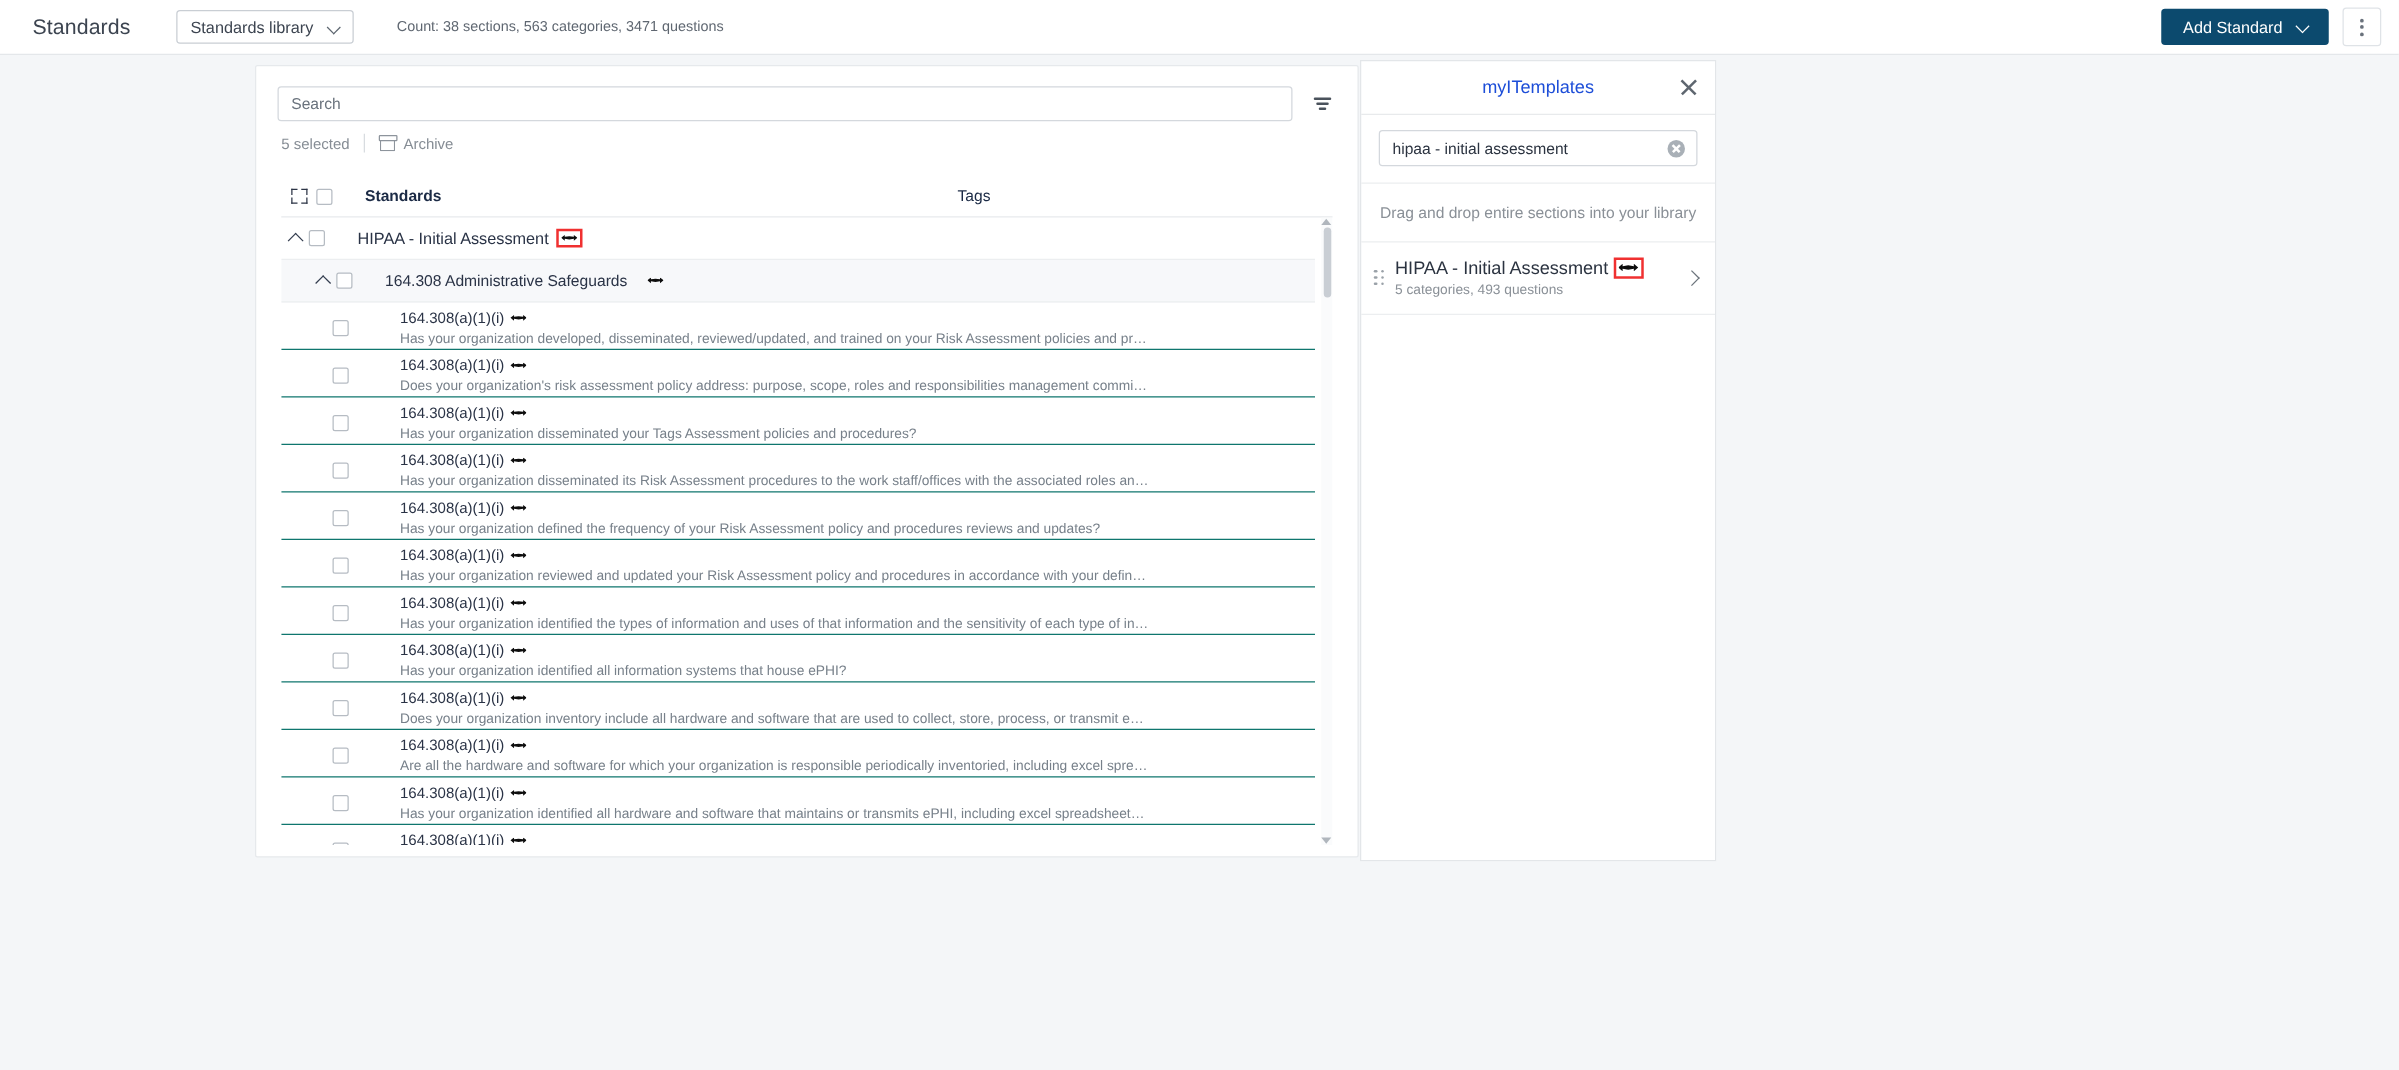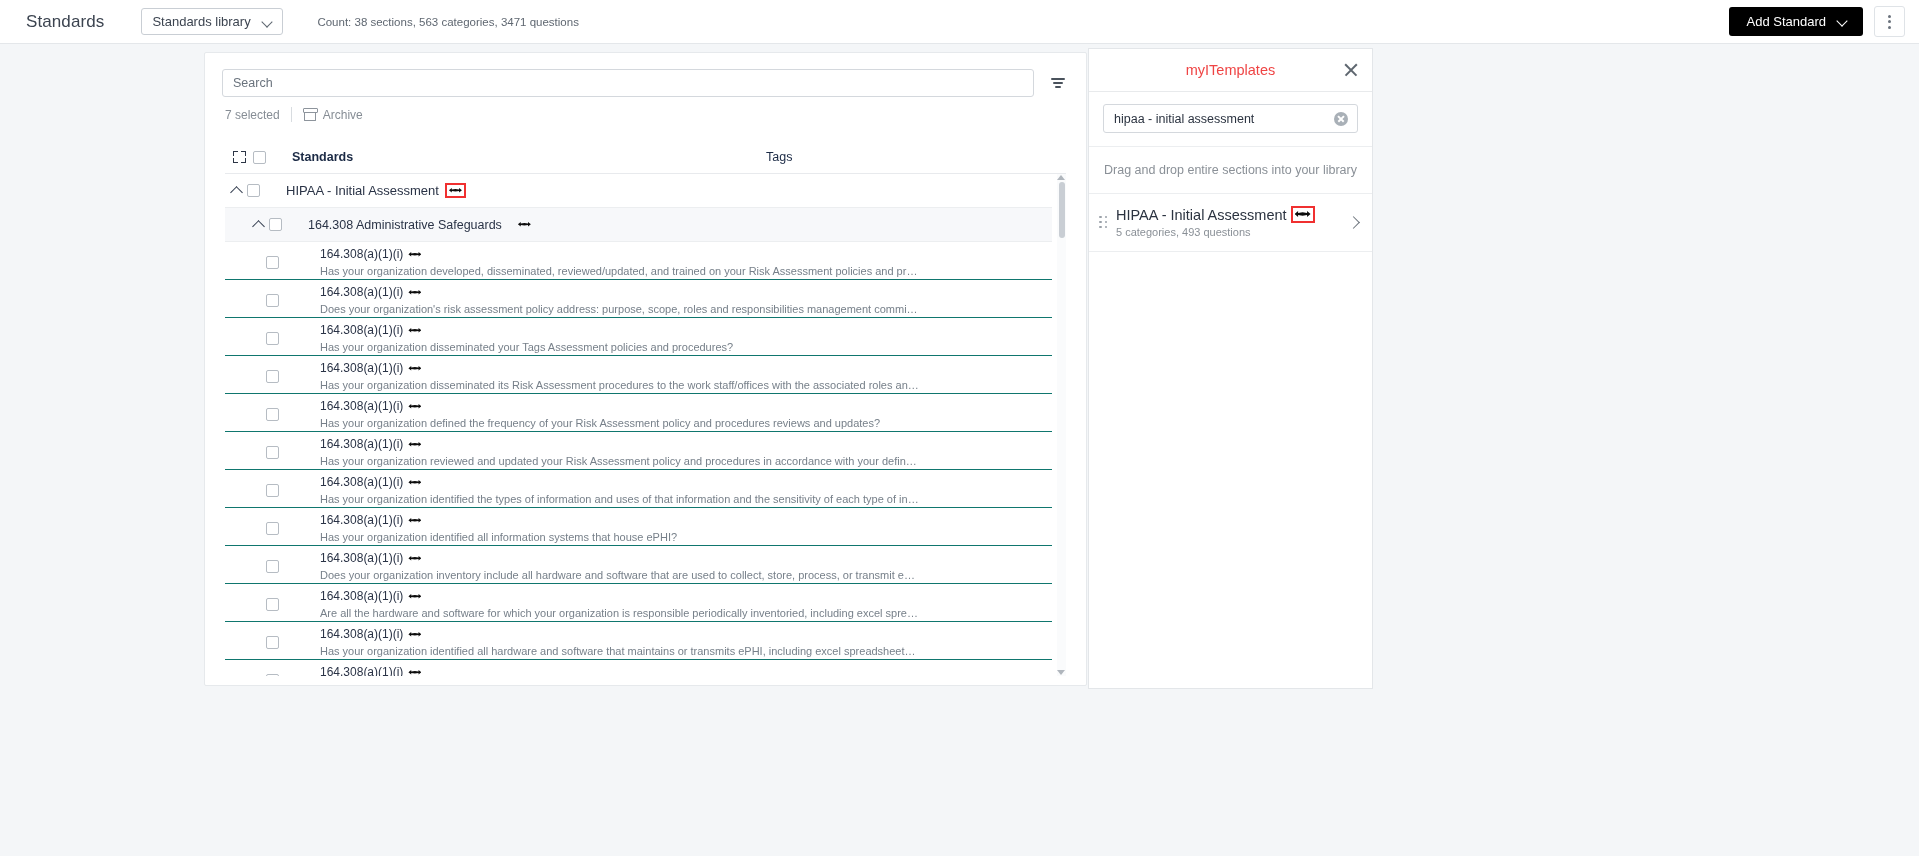--- a/index.html
+++ b/index.html
@@ -56,21 +56,21 @@
     font-size: 11.5px;
     color: #5f6771;
   }
   .topbar-right {
     margin-left: auto;
     display: flex; align-items: center;
     padding-right: 14px;
     gap: 11px;
   }
   .add-standard-btn {
-    background: #000000;
+    background: #0c4a6e;
     color: #fff;
     border: none; border-radius: 3px;
     height: 29px; padding: 0 14px 0 17px;
     font-size: 13px;
     display: flex; align-items: center; gap: 12px;
     cursor: pointer;
     font-family: "Liberation Sans", sans-serif;
   }
   .add-standard-btn .chev2 { width: 11px; height: 11px; position: relative; }
   .add-standard-btn .chev2::before {
@@ -290,21 +290,21 @@
     width: 285px; height: 641px;
     background: #ffffff;
     border: 1px solid #e3e6e9;
   }
   .rp-head {
     height: 43px;
     display: flex; align-items: center; justify-content: center;
     position: relative;
     border-bottom: 1px solid #e8eaec;
   }
-  .rp-title { font-size: 14.5px; color: #ef4444; }
+  .rp-title { font-size: 14.5px; color: #1d4ed8; }
   .rp-close {
     position: absolute; right: 13px; top: 13px;
     width: 16px; height: 16px; cursor: pointer;
   }
   .rp-close::before, .rp-close::after {
     content: ""; position: absolute; left: 0; top: 7px;
     width: 16px; height: 1.5px; background: #5e666f;
   }
   .rp-close::before { transform: rotate(45deg); }
   .rp-close::after { transform: rotate(-45deg); }
@@ -403,21 +403,21 @@
   <div class="search-row">
     <input class="search-input" placeholder="Search" style="">
     <div class="filter-icon">
       <span></span>
         <span></span>
         <span></span>
     </div>
   </div>
 
   <div class="select-row">
-    <span>7 selected</span>
+    <span>5 selected</span>
     <span class="select-divider"></span>
     <span class="archive-btn">
       <span class="archive-icon"></span>
       <span>Archive</span>
     </span>
   </div>
 
   <div class="tbl-head">
     <div class="col-expand">
       <span class="expand-icon">

